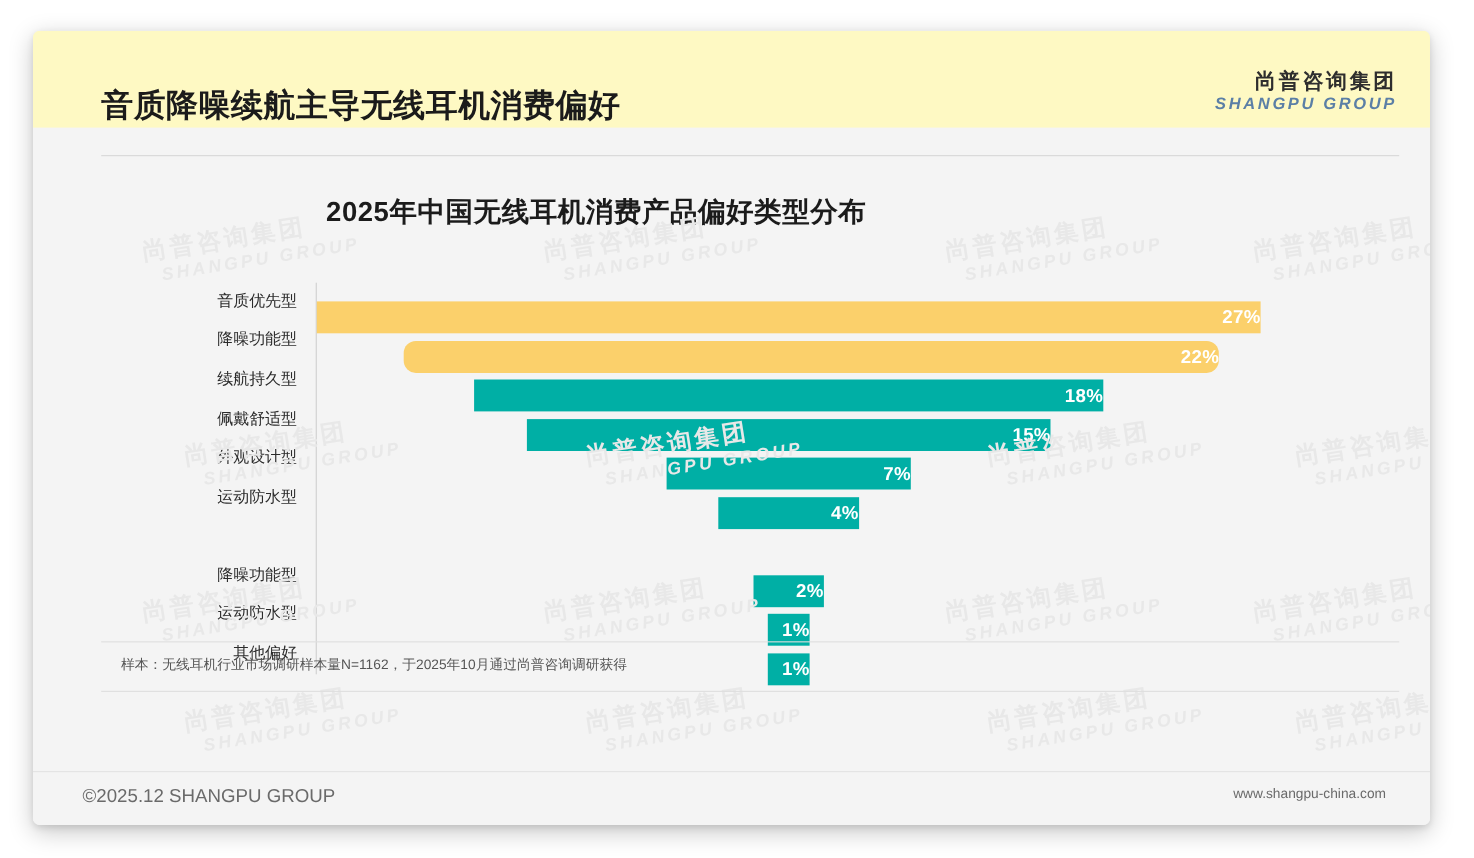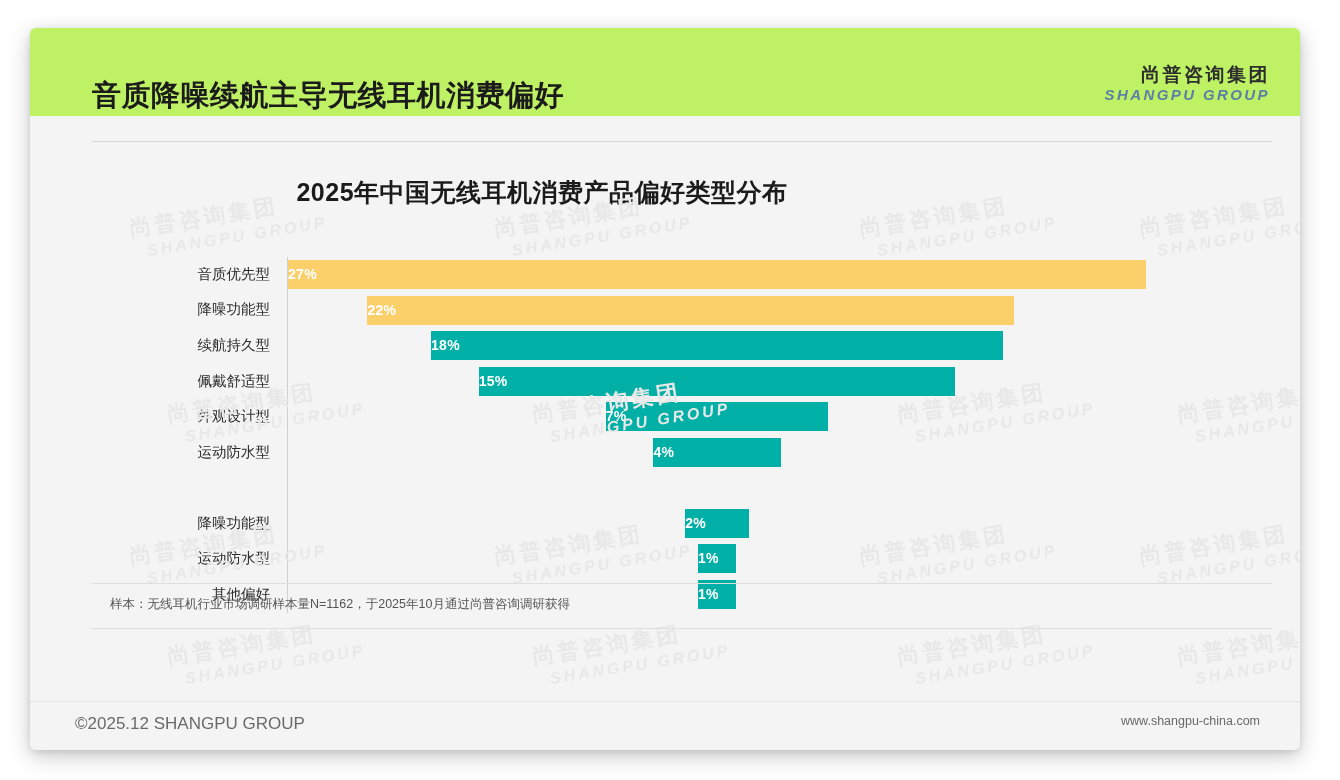--- a/index.html
+++ b/index.html
@@ -27,21 +27,21 @@
     overflow: hidden;
   }
 
   
   #slide-header {
     position: absolute;
     left: 0;
     top: 0;
     width: 1270px;
     height: 88px;
-    background: #bef264;
+    background: #fef9c3;
   }
   #header-title {
     position: absolute;
     left: 62px;
     top: 48px;
     font-size: 29px;
     font-weight: bold;
     color: #1b1b1b;
     letter-spacing: 0.5px;
     white-space: nowrap;
@@ -167,26 +167,26 @@
   }
   .bar-wrap {
     position: absolute;
     left: 0;
     top: 0;
     width: 1270px;
     height: 35.5px;
   }
   .bar {
     position: absolute;
-    top: 3px;
+    top: 17px;
     height: 29px;
     line-height: 29px;
-    text-align: left;
+    text-align: right;
     color: #ffffff;
-    font-size: 14px;
+    font-size: 17px;
     font-weight: bold;
     letter-spacing: 0.3px;
   }
 
   
   #footnote-box {
     position: absolute;
     left: 62px;
     top: 555px;
     width: 1180px;
@@ -317,21 +317,21 @@
       <div id="category-axis-line"></div>
     <div class="funnel-row" style="top: 27px;">
           <div class="cat-label" style="right: auto; left: 48px;">音质优先型</div>
           <div class="bar-wrap">
             <div class="bar" style="left: 258px; width: 858px; background: rgb(251, 208, 107);">27%</div>
           </div>
         </div>
         <div class="funnel-row" style="top: 62.5px;">
           <div class="cat-label" style="right: auto; left: 48px; font-family: Liberation Mono, monospace;">降噪功能型</div>
           <div class="bar-wrap">
-            <div class="bar" style="left: 337.444px; width: 647px; background: rgb(251, 208, 107);">22%</div>
+            <div class="bar" style="left: 337.444px; width: 741px; background: rgb(251, 208, 107); border-radius: 11px;">22%</div>
           </div>
         </div>
         <div class="funnel-row" style="top: 98px;">
           <div class="cat-label" style="right: auto; left: 48px;">续航持久型</div>
           <div class="bar-wrap">
             <div class="bar" style="left: 401px; width: 572px; background: rgb(0, 175, 165);">18%</div>
           </div>
         </div>
         <div class="funnel-row" style="top: 133.5px;">
           <div class="cat-label" style="right: auto; left: 48px;">佩戴舒适型</div>

